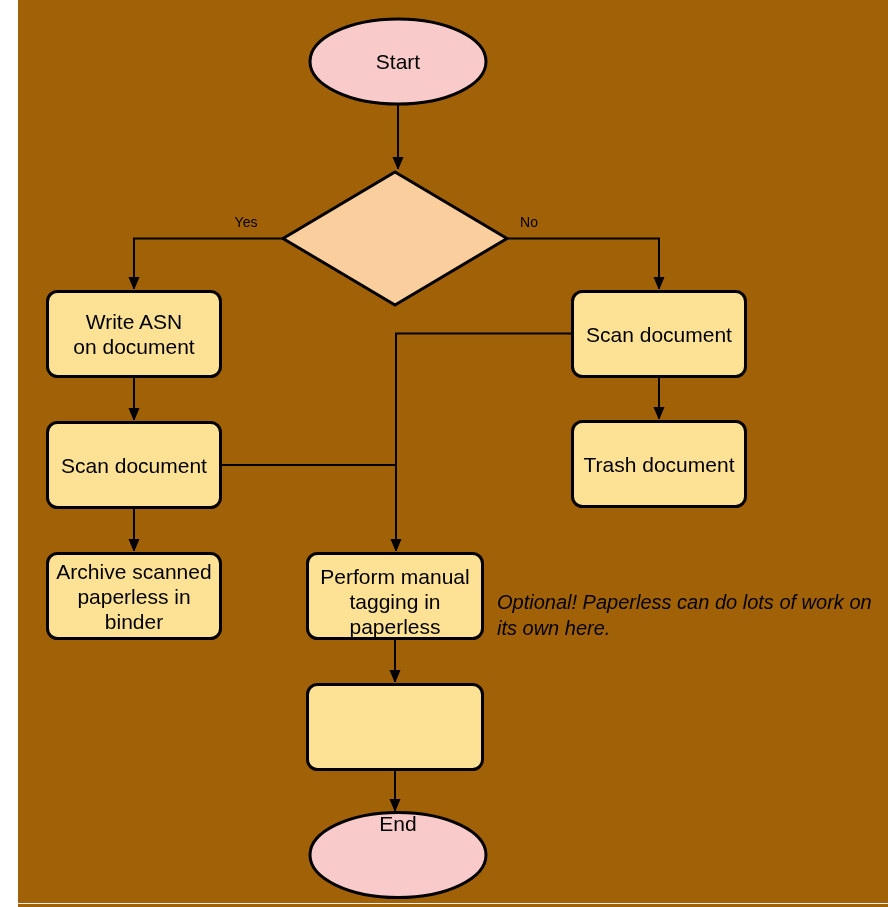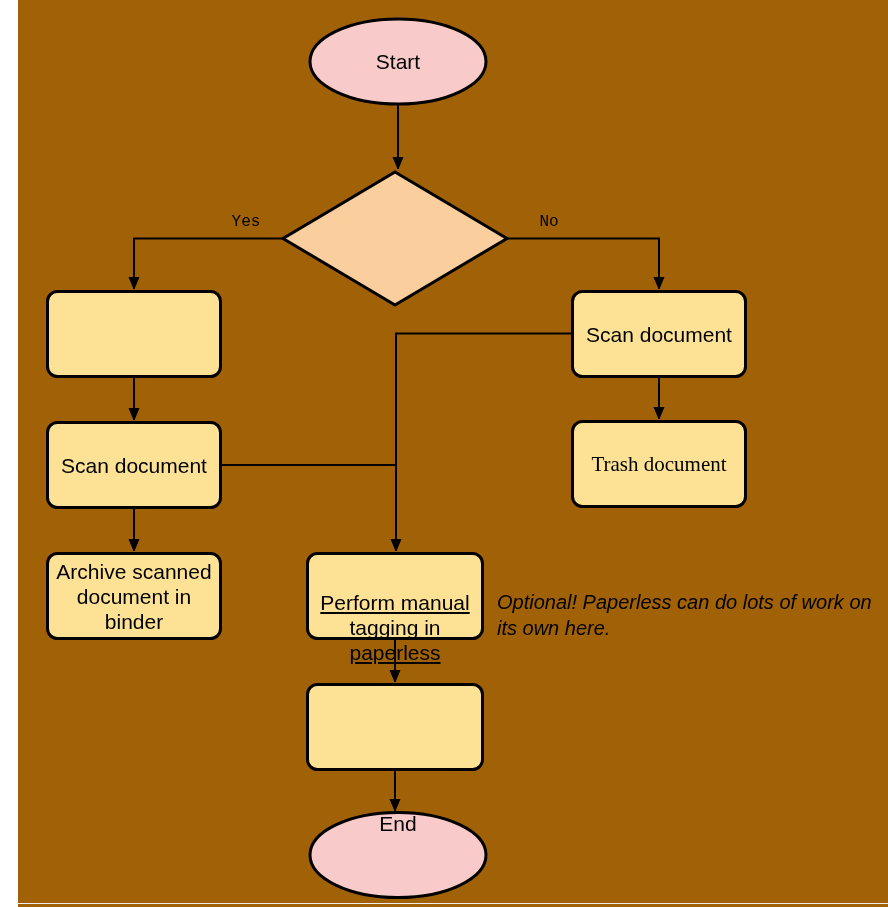--- a/index.html
+++ b/index.html
@@ -31,24 +31,23 @@
     font-size: 21px;
     line-height: 25px;
     color: #000000;
     pointer-events: none;
   }
   .edge-label {
     position: absolute;
     display: flex;
     align-items: center;
     justify-content: center;
-    font-size: 16px;
+    font-size: 14px;
     color: #000000;
     pointer-events: none;
-    font-family: Liberation Mono, monospace;
   }
   .annotation {
     position: absolute;
     left: 479px;
     top: 589px;
     width: 400px;
     font-size: 20px;
     line-height: 26px;
     font-style: italic;
     color: #000000;
@@ -98,39 +97,41 @@
       <rect x="554.5" y="421.5" width="173" height="85" rx="10" ry="10" fill="#fde295" stroke="#000000"></rect>
       <rect x="289.5" y="553.5" width="175" height="85" rx="10" ry="10" fill="#fde295" stroke="#000000"></rect>
       <rect x="289.5" y="684.5" width="175" height="85" rx="10" ry="10" fill="#fde295" stroke="#000000"></rect>
       <ellipse cx="380" cy="855" rx="88" ry="42.5" fill="#f8cbca" stroke="#000000"></ellipse>
     </g>
   </svg>
 
   <div class="node-label" style="left:292px; top:19px; width:176px; height:85px;">Start</div>
 
 
+  <div class="node-label" style="left:29px; top:291px; width:174px; height:86px;">Write ASN
+on document</div>
 
   <div class="node-label" style="left:29px; top:422px; width:174px; height:86px;">Scan document</div>
 
   <div class="node-label" style="left:29px; top:553px; width:174px; height:86px;">Archive scanned
-document in
+paperless in
 binder</div>
 
   <div class="node-label" style="left:554px; top:291px; width:174px; height:86px;">Scan document</div>
 
-  <div class="node-label" style="left:554px; top:421px; width:174px; height:86px;font-family:Liberation Serif, serif;">Trash document</div>
+  <div class="node-label" style="left:554px; top:421px; width:174px; height:86px;">Trash document</div>
 
-  <div class="node-label" style="left:289px; top:584px; width:176px; height:86px;text-decoration:underline;">Perform manual
+  <div class="node-label" style="left:289px; top:558px; width:176px; height:86px;">Perform manual
 tagging in
 paperless</div>
 
 
   <div class="node-label" style="left:292px; top:781px; width:176px; height:85px;">End</div>
 
   <div class="edge-label" style="left:204px; top:209px; width:48px; height:26px;">Yes</div>
 
-  <div class="edge-label" style="left:507px; top:209px; width:48px; height:26px;">No</div>
+  <div class="edge-label" style="left:487px; top:209px; width:48px; height:26px;">No</div>
 
   <div class="annotation">Optional! Paperless can do lots of work on
 its own here.</div>
 
   <div class="bottom-rule"></div>
 </div>
 
 </body></html>

